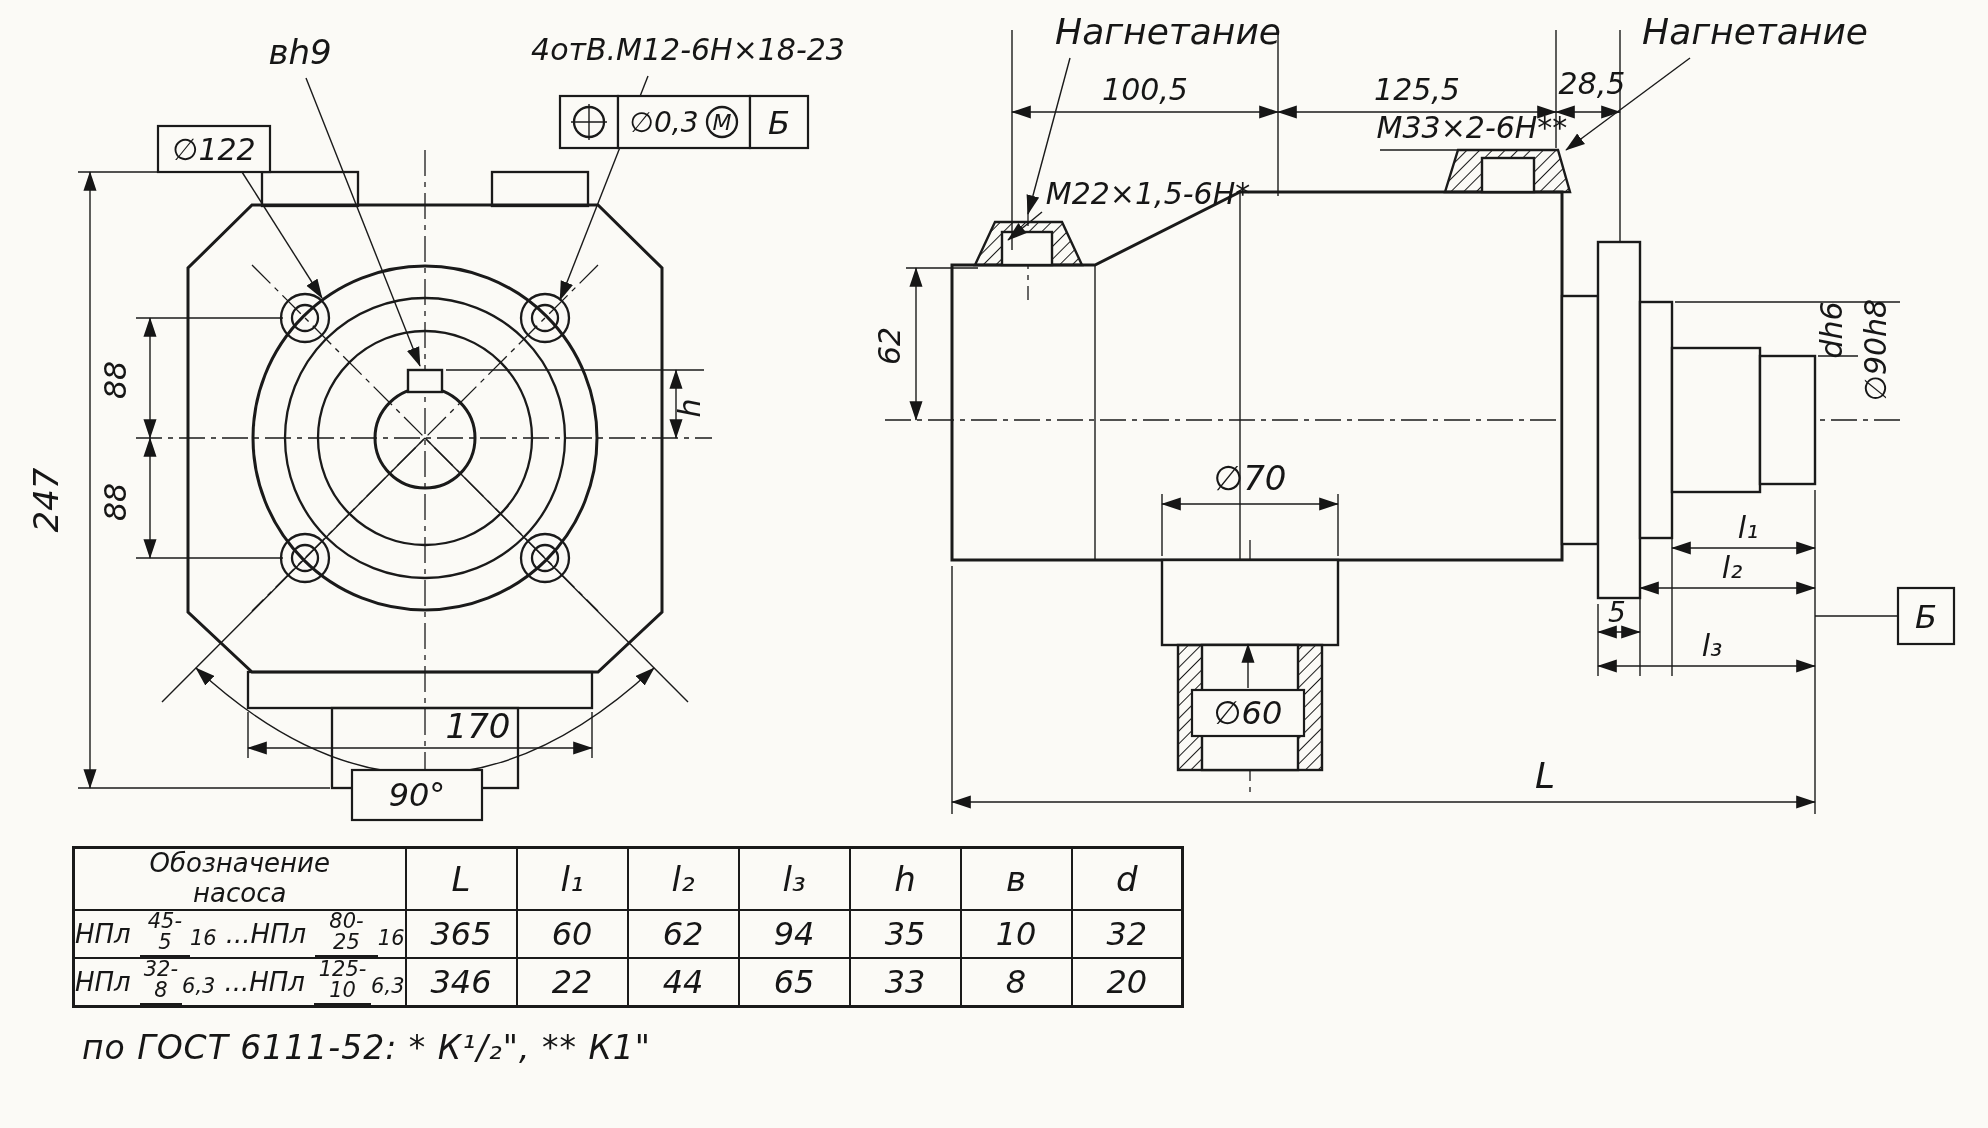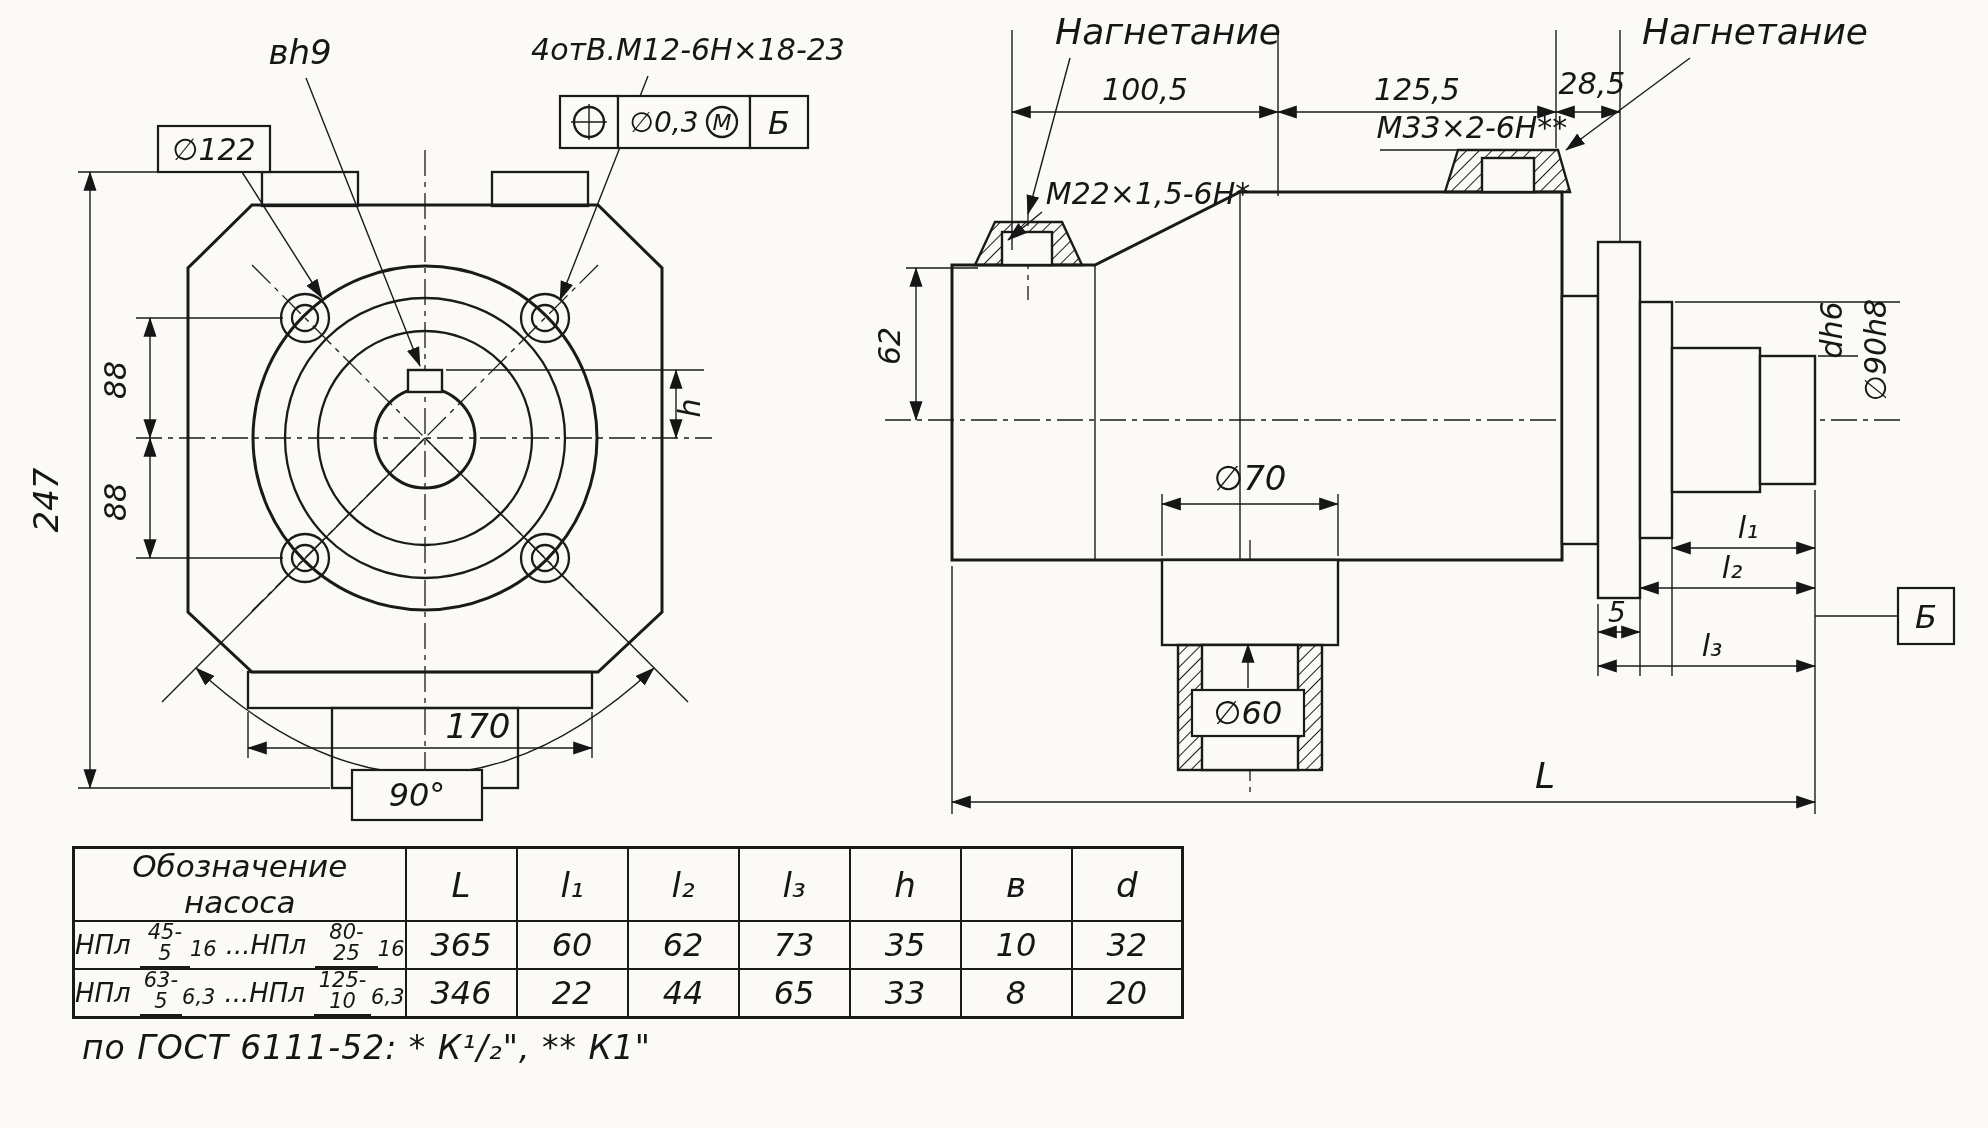--- a/index.html
+++ b/index.html
@@ -27,21 +27,21 @@
 
   .spec-table {
     position:absolute; left:72px; top:846px;
     border-collapse:collapse; table-layout:fixed;
     font-style:italic; text-align:center; color:#161616;
   }
   .spec-table td { border:2.6px solid #1a1a1a; padding:0; vertical-align:middle; }
   .spec-table { border:3px solid #1a1a1a; }
   .col-des { width:332px; }
   .col-v   { width:111px; }
-  .hdr-des { font-size:31px; line-height:1.15; }
+  .hdr-des { font-size:26px; line-height:1.15; }
   .hdr-v   { font-size:34px; height:54px; }
   .row-v   { font-size:32px; height:42px; }
   .des-cell{ font-size:26px; }
   .des-inner { display:flex; align-items:center; justify-content:center; gap:9px; }
   .frac { display:inline-flex; flex-direction:row; align-items:center; line-height:1; font-size:21px; }
   .frac .num { padding:0 4px 2px 4px; border-bottom:2px solid #1a1a1a; }
   .frac .den { padding-top:9px; }
   .notes {
     position:absolute; left:82px; top:1026px;
     font-style:italic; font-size:33px; line-height:1.35; color:#161616;
@@ -262,31 +262,31 @@
         <span>...НПл</span>
         <span class="frac">
           <span class="num">80-25</span>
           <span class="den">16</span>
         </span>
       </div>
     </td>
     <td class="row-v">365</td>
     <td class="row-v">60</td>
     <td class="row-v">62</td>
-    <td class="row-v">73</td>
+    <td class="row-v">94</td>
     <td class="row-v">35</td>
     <td class="row-v">10</td>
     <td class="row-v">32</td>
   </tr>
   <tr>
     <td class="des-cell">
       <div class="des-inner">
         <span>НПл</span>
         <span class="frac">
-          <span class="num">63-5</span>
+          <span class="num">32-8</span>
           <span class="den">6,3</span>
         </span>
         <span>...НПл</span>
         <span class="frac">
           <span class="num">125-10</span>
           <span class="den">6,3</span>
         </span>
       </div>
     </td>
     <td class="row-v">346</td>

